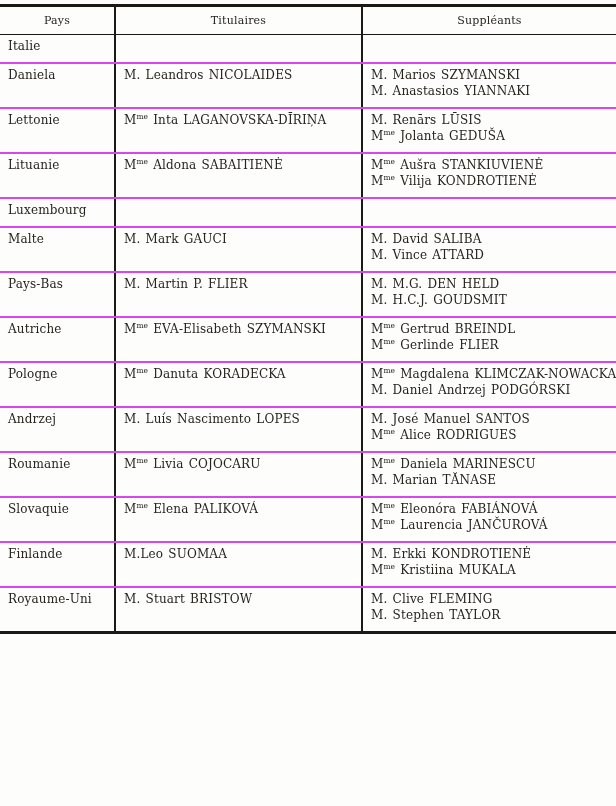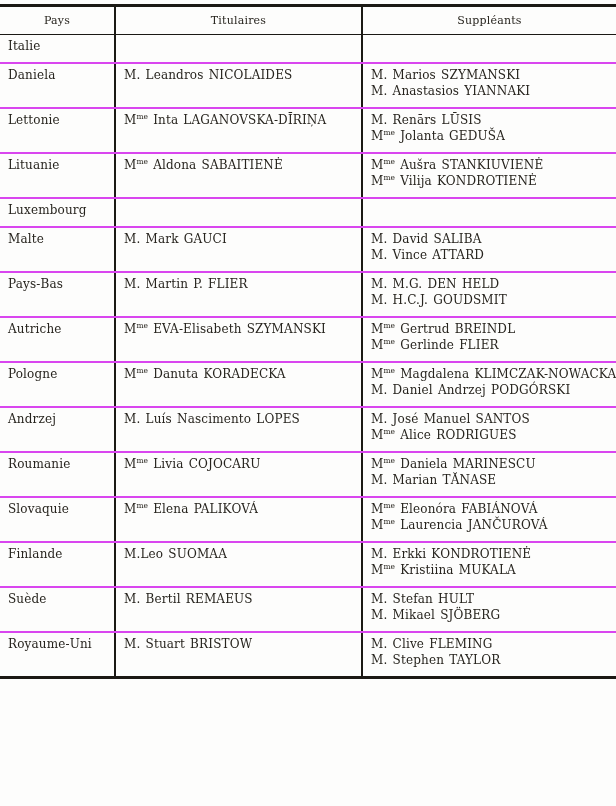--- a/index.html
+++ b/index.html
@@ -192,30 +192,20 @@
           <td class="country"><span>Finlande</span></td>
           <td>
             <div class="person"><span>M.Leo SUOMAA</span><sup class="civ"></sup><span></span></div>
           </td>
           <td>
             <div class="person"><span>M.</span><sup class="civ"></sup><span> Erkki KONDROTIENĖ</span></div>
             <div class="person"><span>M</span><sup class="civ">me</sup><span> Kristiina MUKALA</span></div>
           </td>
         </tr>
         <tr>
-          <td class="country"><span>Suède</span></td>
-          <td>
-            <div class="person"><span>M.</span><sup class="civ"></sup><span> Bertil REMAEUS</span></div>
-          </td>
-          <td>
-            <div class="person"><span>M.</span><sup class="civ"></sup><span> Stefan HULT</span></div>
-            <div class="person"><span>M.</span><sup class="civ"></sup><span> Mikael SJÖBERG</span></div>
-          </td>
-        </tr>
-        <tr>
           <td class="country"><span>Royaume-Uni</span></td>
           <td>
             <div class="person"><span>M.</span><sup class="civ"></sup><span> Stuart BRISTOW</span></div>
           </td>
           <td>
             <div class="person"><span>M.</span><sup class="civ"></sup><span> Clive FLEMING</span></div>
             <div class="person"><span>M.</span><sup class="civ"></sup><span> Stephen TAYLOR</span></div>
           </td>
         </tr>
       </tbody>

